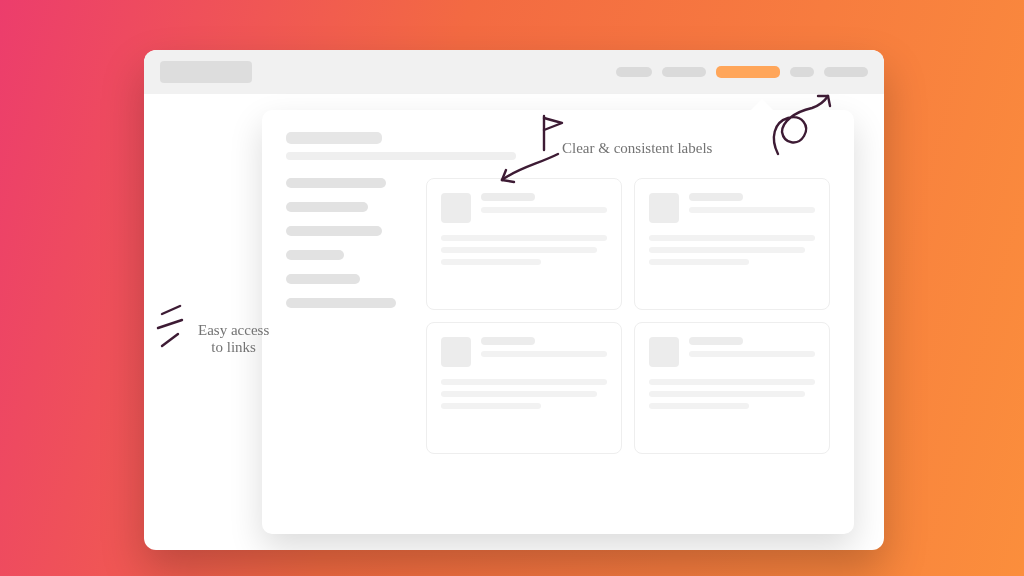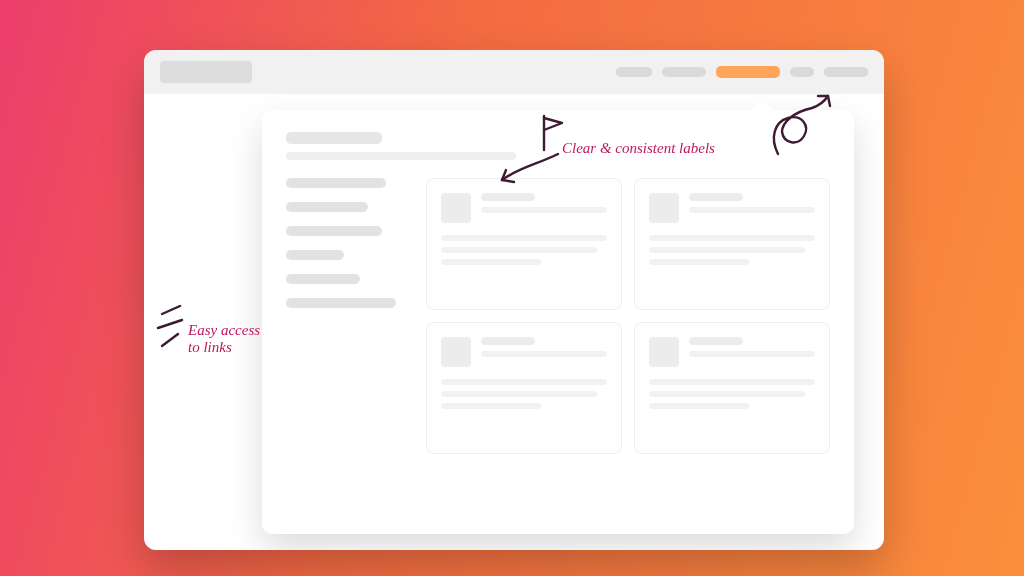--- a/index.html
+++ b/index.html
@@ -129,29 +129,28 @@
   .ct1 { width: 54px; height: 8px; background: #ececec; border-radius: 4px; }
   .ct2 { width: 100%; height: 6px; background: #f2f2f2; border-radius: 3px; }
   .card-lines { display: flex; flex-direction: column; gap: 6px; margin-top: 4px; }
   .cl { height: 6px; background: #f2f2f2; border-radius: 3px; }
   .cl:nth-child(1){ width: 100%; }
   .cl:nth-child(2){ width: 94%; }
   .cl:nth-child(3){ width: 60%; }
 
   .annotation {
     position: absolute;
-    color: #be185d;
-    font-style: italic;
+    color: #737373;
     font-size: 15px;
     line-height: 1.15;
     white-space: pre;
     pointer-events: none;
   }
   .ann-labels { left: 562px; top: 140px; }
-  .ann-links  { left: 188px; top: 322px; }
+  .ann-links  { left: 198px; top: 322px; text-align: center; }
 
   .sketch {
     position: absolute;
     stroke: #3d1b34;
     fill: none;
     stroke-width: 2.4;
     stroke-linecap: round;
     stroke-linejoin: round;
     pointer-events: none;
   }

